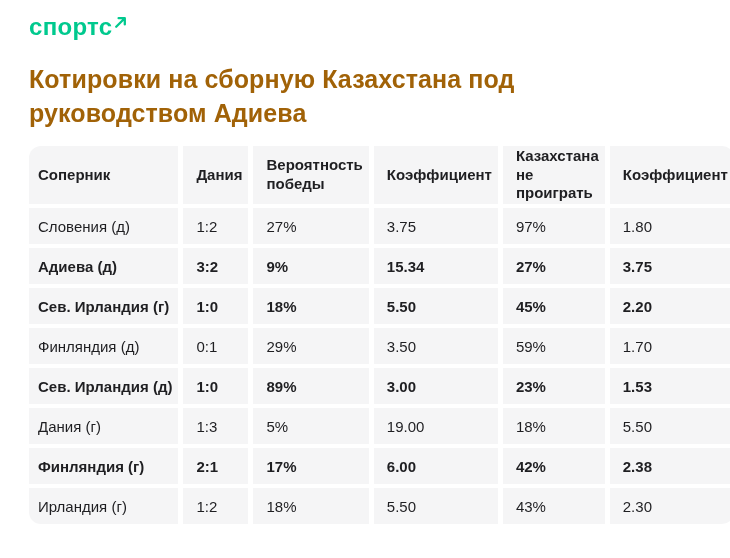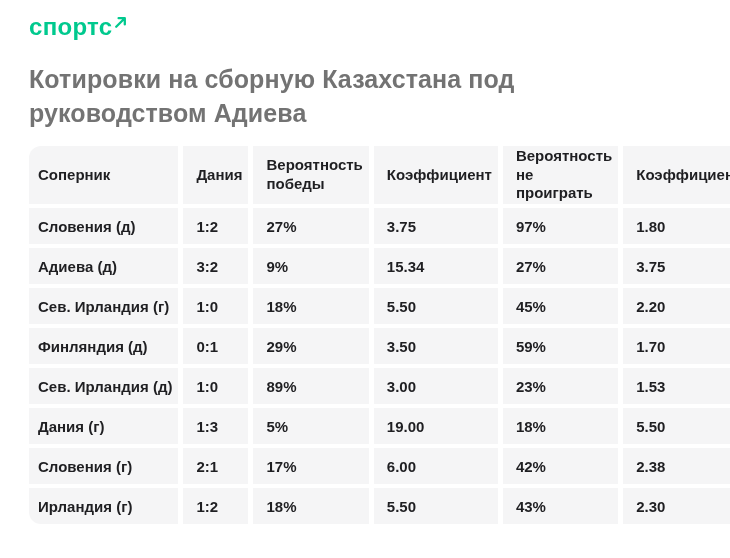--- a/index.html
+++ b/index.html
@@ -33,21 +33,21 @@
   .logo-arrow {
     margin-left: 2px;
     margin-top: 0px;
   }
   .page-title {
     margin: 24px 28px 0 29px;
     max-width: 625px;
     font-size: 25px;
     line-height: 1.34;
     font-weight: 700;
-    color: #737373;
+    color: #a16207;
     letter-spacing: 0.1px;
   }
   table.odds {
     border-collapse: separate;
     border-spacing: 5px 4px;
     margin: 12px 0 0 24px;
     table-layout: fixed;
   }
   table.odds th, table.odds td {
     background: #f5f5f6;
@@ -58,21 +58,21 @@
     padding: 0 6px 0 13px;
     overflow: hidden;
     white-space: nowrap;
   }
   table.odds th {
     font-weight: 700;
     height: 58px;
     white-space: normal;
     line-height: 1.25;
   }
-  table.odds td { height: 36px; font-weight: 700; }
+  table.odds td { height: 36px; font-weight: 400; }
   table.odds th.first, table.odds td.first { padding-left: 9px; }
   table.odds thead th:first-child  { border-top-left-radius: 12px; }
   table.odds thead th:last-child   { border-top-right-radius: 12px; }
   table.odds tbody tr:last-child td:first-child { border-bottom-left-radius: 12px; }
   table.odds tbody tr:last-child td:last-child  { border-bottom-right-radius: 12px; }
   table.odds tr.bold-row td { font-weight: 700; }
 </style>
 </head>
 <body>
 
@@ -97,21 +97,21 @@
       <col style="width:109px">
         <col style="width:110px">
         <col style="width:117px">
     </colgroup>
     <thead>
       <tr>
         <th class="first">Соперник</th>
         <th>Дания</th>
         <th>Вероятность победы</th>
         <th>Коэффициент</th>
-        <th>Вероятность не проиграть</th>
+        <th>Казахстана не проиграть</th>
         <th>Коэффициент</th>
       </tr>
     </thead>
     <tbody>
       <tr>
         <td class="first">Словения (д)</td>
         <td>1:2</td>
         <td>27%</td>
         <td>3.75</td>
         <td>97%</td>
@@ -151,21 +151,21 @@
       </tr>
       <tr>
         <td class="first">Дания (г)</td>
         <td>1:3</td>
         <td>5%</td>
         <td>19.00</td>
         <td>18%</td>
         <td>5.50</td>
       </tr>
       <tr class="bold-row">
-        <td class="first">Словения (г)</td>
+        <td class="first">Финляндия (г)</td>
         <td>2:1</td>
         <td>17%</td>
         <td>6.00</td>
         <td>42%</td>
         <td>2.38</td>
       </tr>
       <tr>
         <td class="first">Ирландия (г)</td>
         <td>1:2</td>
         <td>18%</td>

